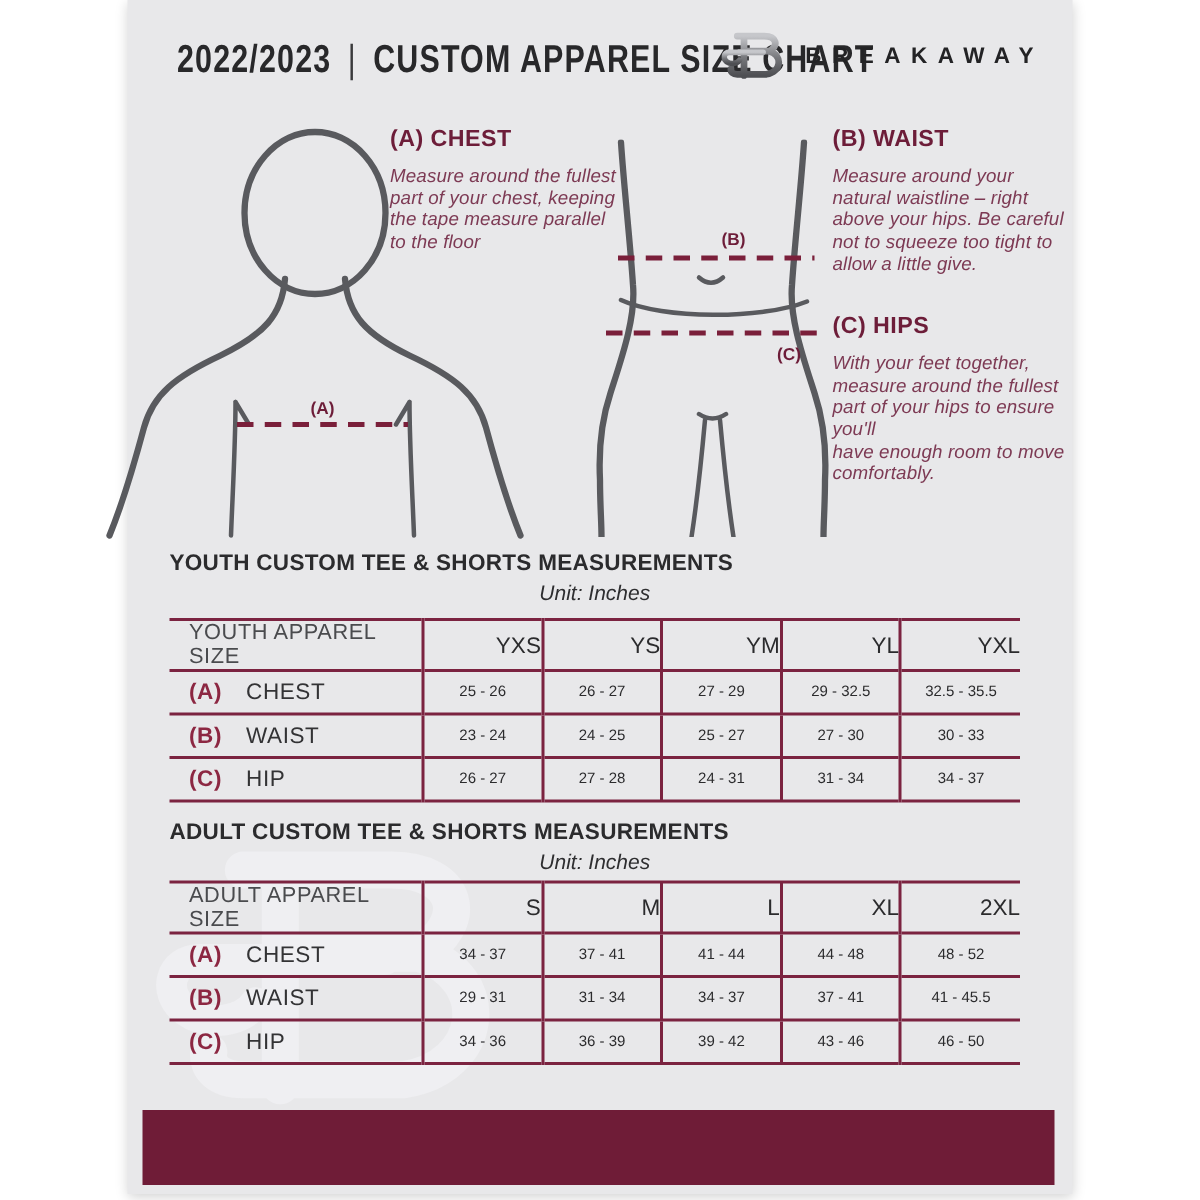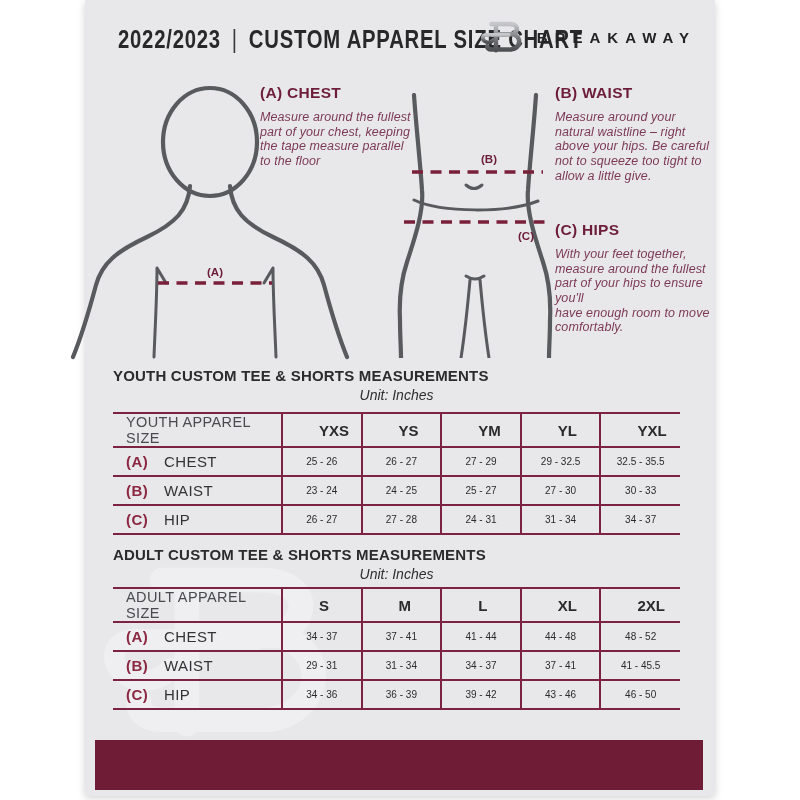--- a/index.html
+++ b/index.html
@@ -25,41 +25,41 @@
   .brand-name{font-size:15px;font-weight:700;letter-spacing:7px;color:#232325;margin-right:-7px;}
   .logo-svg{display:block;}
 
   
   .guide-block{position:absolute;}
   .guide-heading{font-size:15.5px;font-weight:800;color:var(--maroon);letter-spacing:0.3px;margin-bottom:8px;}
   .guide-body{font-size:12.5px;font-style:italic;line-height:1.17;color:var(--maroon-body);
               white-space:pre-line;letter-spacing:0.1px;}
   .chest-block{left:175px;top:84px;width:152px;}
   .waist-block{left:470px;top:84px;width:158px;}
-  .hips-block{left:470px;top:221px;width:158px;}
+  .hips-block{left:470px;top:209px;width:158px;}
 
   .fig{position:absolute;}
   .fig path,.fig ellipse{fill:none;stroke:var(--figure);stroke-width:4.2;stroke-linecap:round;}
   .fig .thin{stroke-width:3;}
   .dashline{fill:none;stroke:#7A1F3A;stroke-width:3.4;stroke-dasharray:11 7.5;stroke-linecap:butt;}
   .marker{font:700 11.5px "Liberation Sans",sans-serif;fill:var(--maroon);}
 
   
   .tbl-title{position:absolute;left:28px;width:567px;font-weight:700;
              font-size:15px;color:var(--dark);letter-spacing:0.2px;}
   .tbl-unit{position:absolute;left:28px;width:567px;text-align:center;font-style:italic;
             font-size:14px;color:#2E2E30;}
   .size-table{position:absolute;left:28px;width:567px;border-collapse:collapse;table-layout:fixed;
               border-top:2px solid var(--border);}
   .size-table tr{border-bottom:2px solid var(--border);}
   .size-table th+th,.size-table td+td{border-left:2px solid var(--border);}
   .size-table thead tr{height:31px;}
   .size-table tbody tr{height:29px;}
   .size-head{text-align:left;padding-left:13px;font-weight:400;color:#4A4B4E;font-size:14.5px;letter-spacing:0.4px;}
-  .size-col{font-weight:700;font-size:15px;color:var(--dark);text-align:left;padding-left:36px;}
+  .size-col{font-weight:400;font-size:15px;color:var(--dark);text-align:right;padding-left:36px;}
   .row-label{text-align:left;padding-left:13px;font-size:15px;color:#333335;letter-spacing:0.4px;}
   .prefix{color:#8C2742;font-weight:700;}
   .lbl{margin-left:16px;}
   .val{text-align:center;font-size:10px;color:var(--dark);}
   .youth-tbl{top:412px;} .adult-tbl{top:587px;}
   .y-title{top:367px;} .y-unit{top:387px;}
   .a-title{top:546px;} .a-unit{top:566px;}
 
   
   .watermark{position:absolute;left:14px;top:543px;opacity:0.75;}

